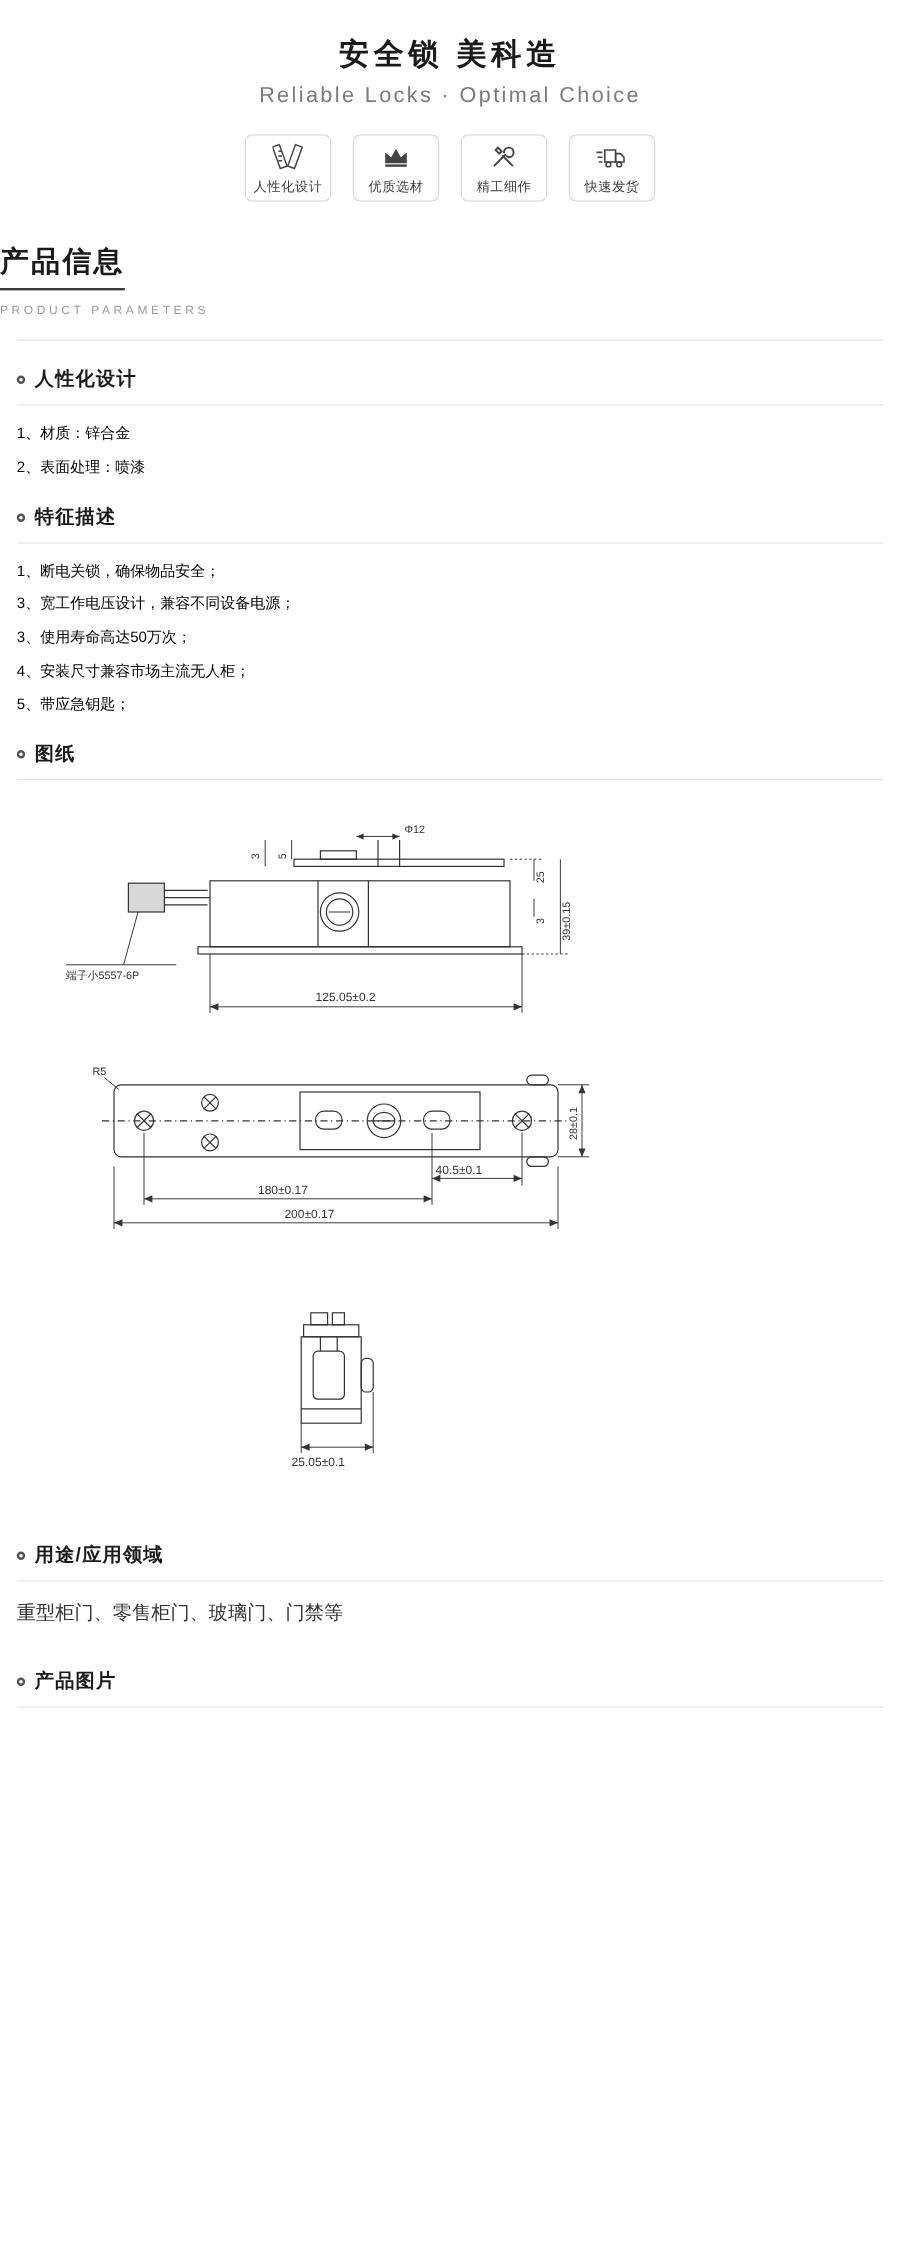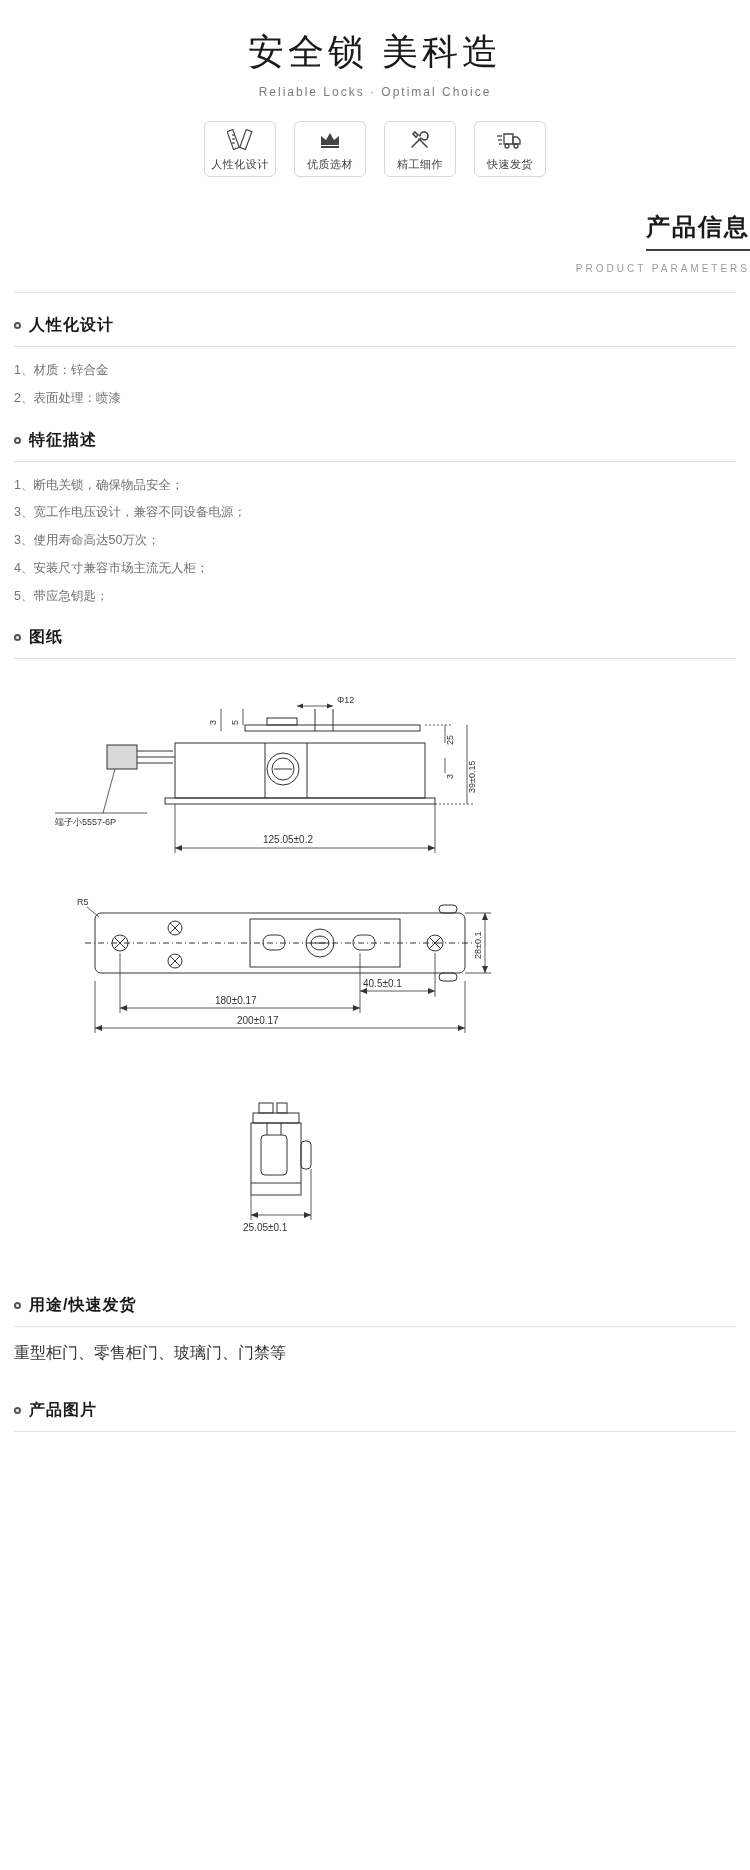--- a/index.html
+++ b/index.html
@@ -8,28 +8,28 @@
     width: 750px;
     background: #ffffff;
     font-family: "Liberation Sans", "DejaVu Sans", sans-serif;
     color: #333;
   }
   .page { width:750px; position:relative; padding-bottom: 20px; }
 
   
   .hero { padding-top: 28px; text-align:center; }
   .hero-title {
-    font-size: 36px;
+    font-size: 25px;
     letter-spacing: 4px;
     color: #1a1a1a;
-    font-weight: 400;
+    font-weight: 700;
     margin-bottom: 8px;
   }
   .hero-sub {
-    font-size: 12px;
+    font-size: 18px;
     letter-spacing: 2px;
     color: #7a7a7a;
     font-weight: 400;
     margin-bottom: 22px;
   }
 
   .badges {
     display:flex;
     justify-content:center;
     gap: 18px;
@@ -42,21 +42,21 @@
     display:flex;
     flex-direction:column;
     align-items:center;
     justify-content:center;
     background:#fff;
   }
   .badge .bicon { height: 26px; display:flex; align-items:center; justify-content:center; margin-bottom:4px; }
   .badge .blabel { font-size: 11px; color:#3d3d3d; letter-spacing:0.5px; }
 
   
-  .section-head { text-align:right; margin-bottom: 6px; }
+  .section-head { text-align:left; margin-bottom: 6px; }
   .section-head .zh {
     font-size: 24px; font-weight:700; color:#1a1a1a; letter-spacing:2px;
     display:inline-block; padding-bottom: 6px; border-bottom: 2px solid #3d3d3d;
   }
   .section-head .en {
     margin-top: 12px;
     font-size: 10px; letter-spacing: 3px; color:#9a9a9a;
   }
 
   .divider { height:1px; background:#e2e2e2; margin: 18px 14px 0 14px; }
@@ -73,21 +73,21 @@
     width:7px; height:7px; border-radius:50%;
     border: 2px solid #555; background: transparent;
     margin-right: 8px; flex: 0 0 auto;
   }
   .rule { height:1px; background:#e3e3e3; margin: 10px 0 14px 0; }
 
   .list p {
     margin: 0 0 9px 0;
     font-size: 12.5px;
     line-height: 1.5;
-    color: #737373;
+    color: #000000;
   }
 
   
   .drawings { margin-top: 8px; }
   .drawing { width:100%; display:block; }
 
   .usage-text { font-size: 16px; color:#333; margin: 16px 0 0 0; }
 
   svg text { font-family: "Liberation Sans", sans-serif; }
 </style>
@@ -365,21 +365,21 @@
         </g>
         <text x="228" y="158" font-size="10" fill="#333">25.05±0.1</text>
       </svg>
 
     </div>
   </div>
 
   <div class="block">
     <div class="block-title">
       <span class="bullet"></span>
-      <span>用途/快速发货</span>
+      <span>用途/应用领域</span>
     </div>
     <div class="rule"></div>
     <p class="usage-text">重型柜门、零售柜门、玻璃门、门禁等</p>
   </div>
 
   <div class="block" style="margin-top:36px;">
     <div class="block-title">
       <span class="bullet"></span>
       <span>产品图片</span>
     </div>

